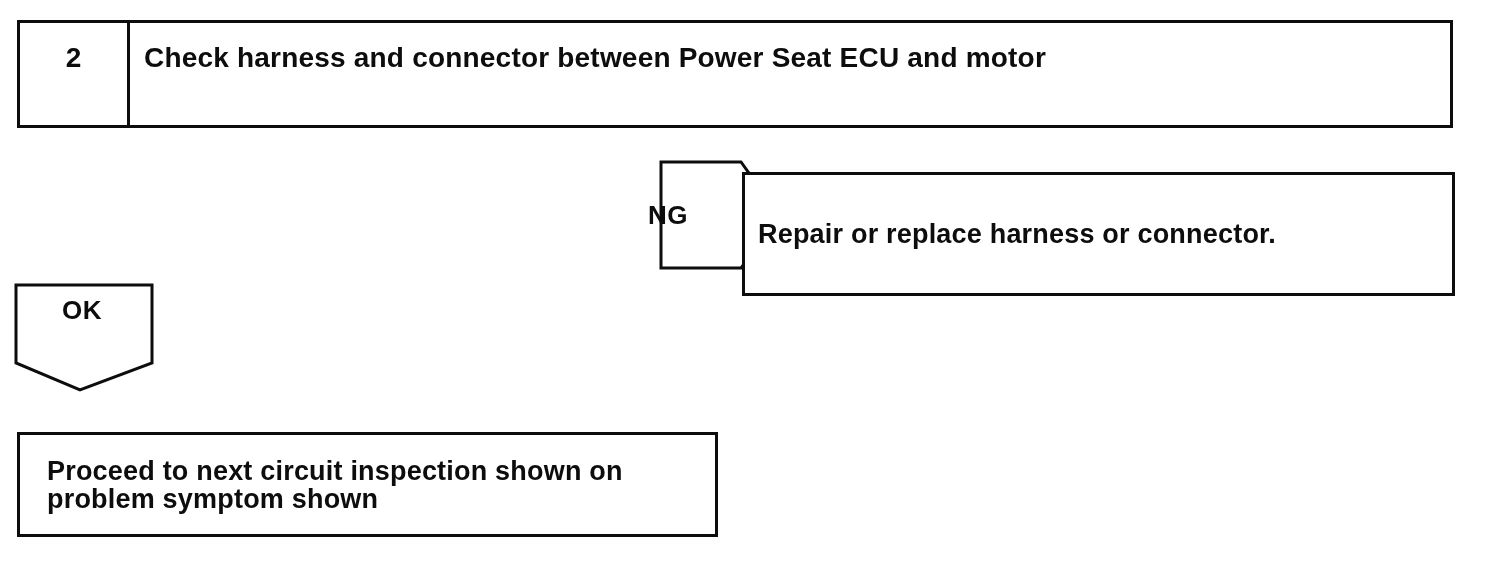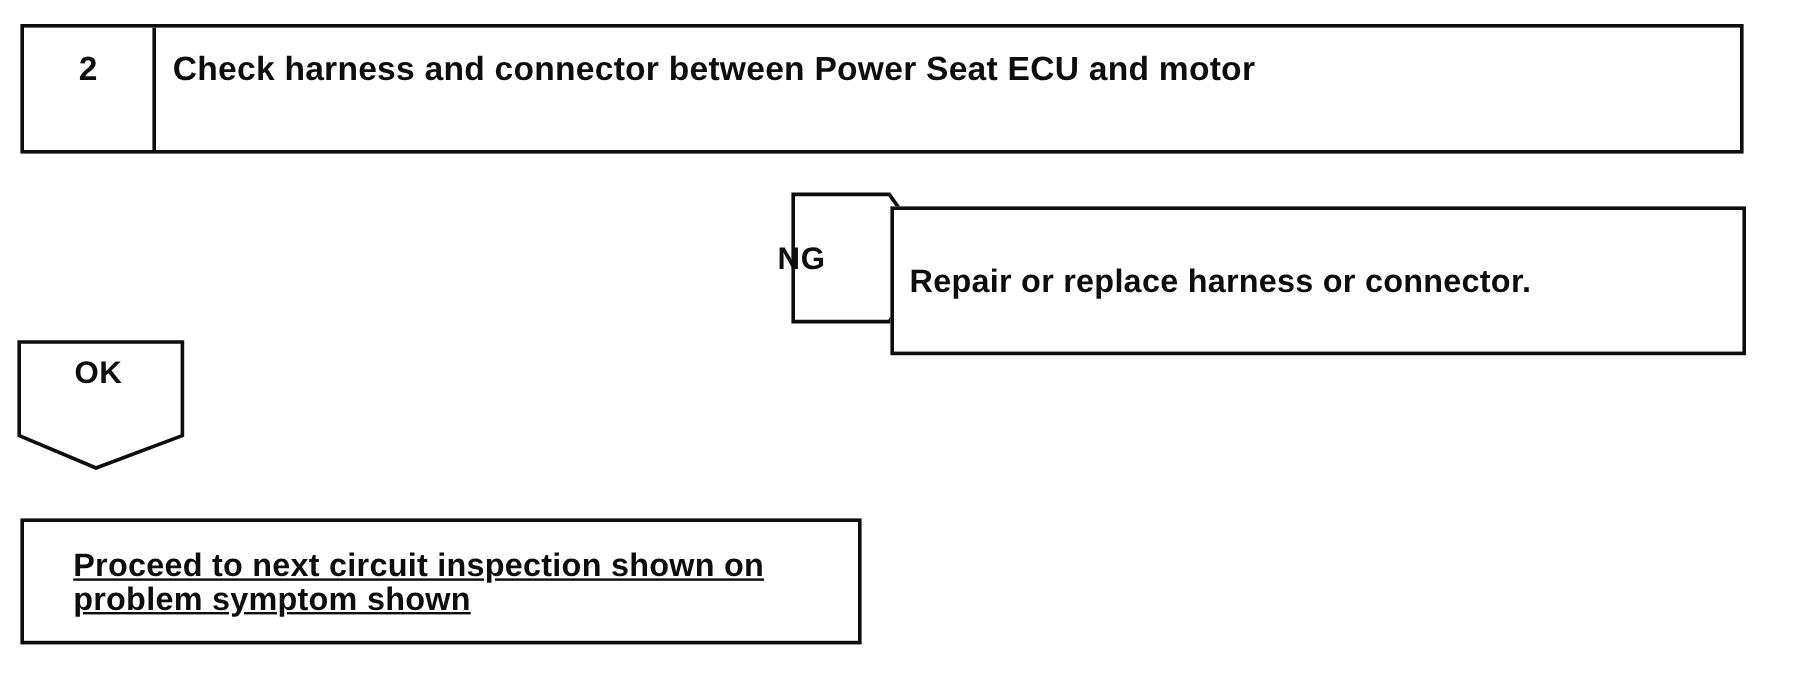--- a/index.html
+++ b/index.html
@@ -88,22 +88,21 @@
     font-size: 27px;
     font-weight: bold;
     white-space: nowrap;
     letter-spacing: 0.2px;
   }
   #ok-result-box {
     left: 17px;
     top: 432px;
     width: 701px;
     height: 105px;
-    padding-left: 41px;
-    text-decoration: underline;
+    padding-left: 27px;
   }
   #ok-result-box .result-line {
     font-size: 27px;
     font-weight: bold;
     line-height: 28px;
     white-space: nowrap;
     letter-spacing: 0.2px;
   }
 </style>
 </head>

